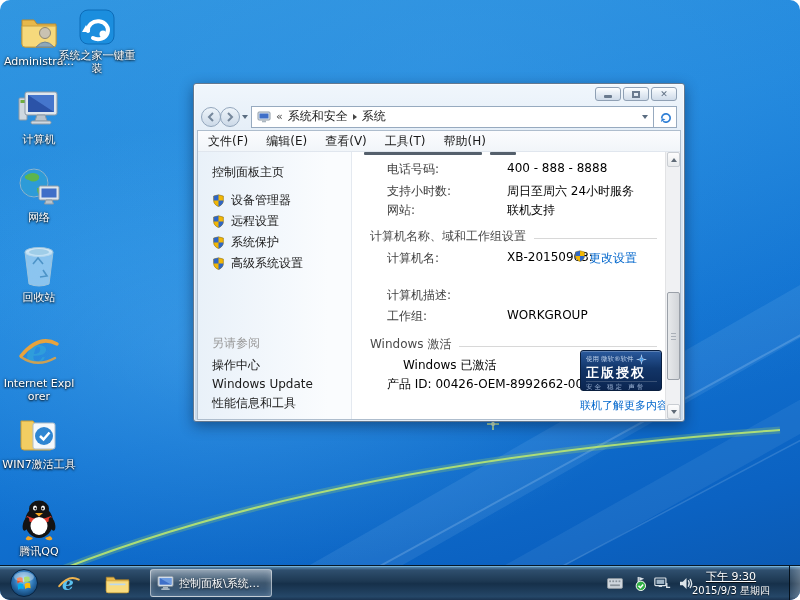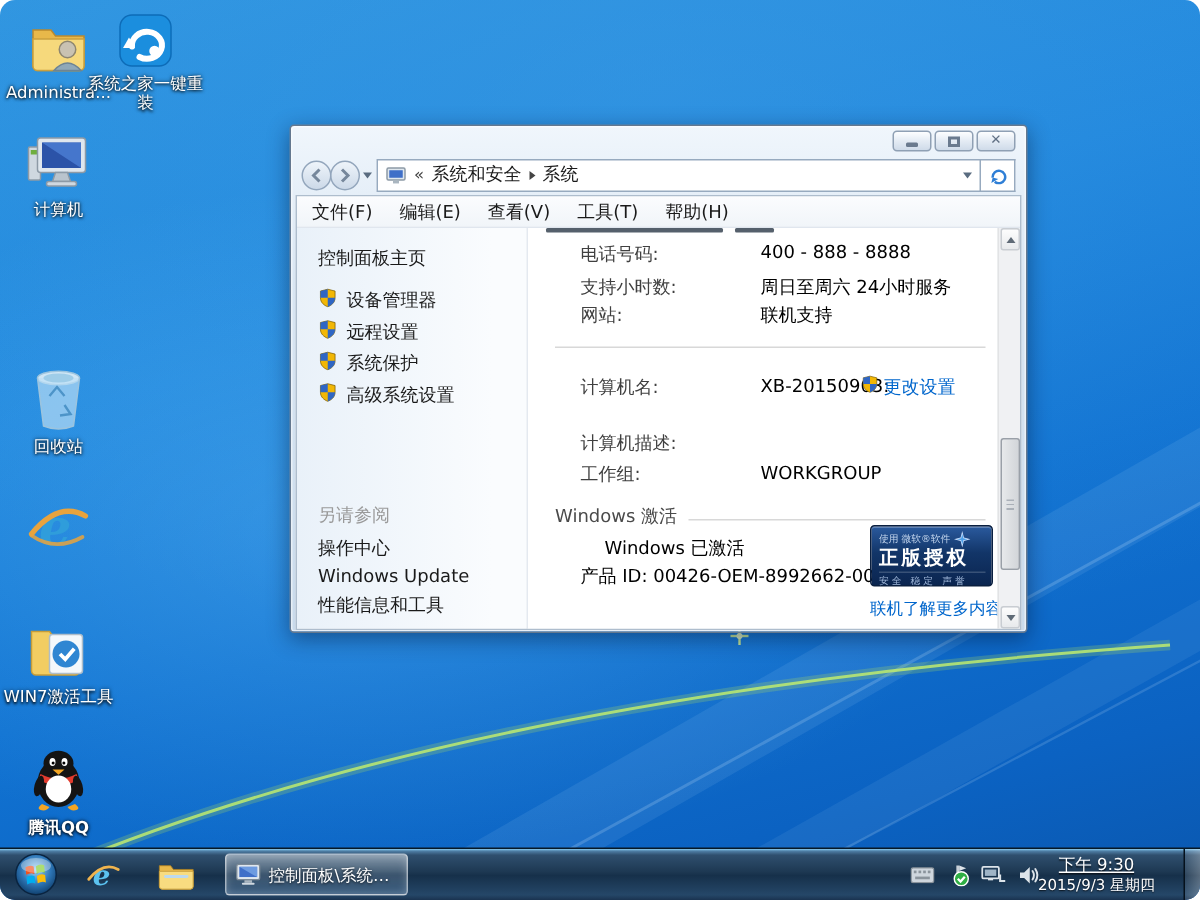--- a/index.html
+++ b/index.html
@@ -58,21 +58,21 @@
 
   .win-client { margin:0 3px 3px 3px; height:290px; background:#fff; border:1px solid #aebdcd; }
   .menubar { display:flex; gap:18px; align-items:center; height:21px; padding:0 10px;
     background:linear-gradient(#fbfcfe,#f1f5f9); border-bottom:1px solid #e0e6ee; color:#1a1a1a; }
   .menu-item { cursor:default; }
   .winbody { display:flex; height:267px; }
 
   
   .sidebar { position:relative; width:154px; background:linear-gradient(to right,#e9f1f9,#fafcfe 85%);
     border-right:1px solid #e4e9f0; font-size:12px; color:#1a1a1a; }
-  .side-item { position:absolute; left:14px; display:flex; align-items:flex-start; gap:6px; white-space:nowrap; cursor:pointer; }
+  .side-item { position:absolute; left:14px; display:flex; align-items:center; gap:6px; white-space:nowrap; cursor:pointer; }
   .side-plain { position:absolute; left:14px; white-space:nowrap; cursor:pointer; }
   .side-head { position:absolute; left:14px; color:#9a9a9a; cursor:default; }
 
   
   .content { position:relative; flex:1; background:#fff; font-size:12px; overflow:hidden; }
   .clipped-row { position:absolute; top:0; left:12px; display:flex; gap:8px; }
   .clipped-row i { display:block; height:3px; background:#55606c; border-radius:1px; }
   .row { position:absolute; left:0; right:0; height:16px; }
   .row .lbl { position:absolute; left:35px; color:#404040; white-space:nowrap; }
   .row .val { position:absolute; left:155px; color:#000; white-space:nowrap; }
@@ -167,50 +167,63 @@
       <rect x="3.5" y="14" width="5" height="3" fill="#6fae3f"></rect>
       <rect x="8" y="6" width="32" height="23" rx="2" fill="#dfe7ee" stroke="#8d9aa6"></rect>
       <rect x="11" y="9" width="26" height="17" fill="#2b53a8"></rect>
       <path d="M11 9 h26 v17 z" fill="#4f82d8" opacity=".75"></path>
       <path d="M20 29 h8 l2 6 h-12 z" fill="#b9c4cd" stroke="#8d9aa6"></path>
       <rect x="14" y="35" width="20" height="3" rx="1.5" fill="#cfd8e0" stroke="#8d9aa6"></rect>
     </svg>
     <div class="lbl">计算机</div>
   </div>
 
+  <div class="dicon" style="left:2px; top:166px;">
+    <svg class="ic" width="44" height="42" viewBox="0 0 44 42">
+      <circle cx="17" cy="17" r="14" fill="#2d9bd8" stroke="#1a6fa6"></circle>
+      <path d="M8 10 q6 -5 12 -2 q4 2 1 6 q-5 3 -9 0 q-5 -1 -4 -4z" fill="#5cb54d"></path>
+      <path d="M20 22 q7 -2 10 3 q1 4 -4 5 q-6 0 -6 -8z" fill="#5cb54d"></path>
+      <circle cx="17" cy="17" r="14" fill="none" stroke="rgba(255,255,255,.5)"></circle>
+      <rect x="22" y="20" width="20" height="14" rx="1.5" fill="#dfe7ee" stroke="#8d9aa6"></rect>
+      <rect x="24.5" y="22.5" width="15" height="9" fill="#3f6fc8"></rect>
+      <path d="M29 34 h6 l1.5 4 h-9 z" fill="#b9c4cd" stroke="#8d9aa6"></path>
+    </svg>
+    <div class="lbl">网络</div>
+  </div>
 
   <div class="dicon" style="left:2px; top:244px;">
     <svg class="ic" width="40" height="44" viewBox="0 0 40 44">
       <ellipse cx="20" cy="8" rx="14" ry="4.5" fill="#cfe6f5" stroke="#9cc4de"></ellipse>
       <path d="M6 8 L10 40 q10 4 20 0 L34 8" fill="rgba(190,225,246,.65)" stroke="#9cc4de"></path>
       <ellipse cx="20" cy="8" rx="10" ry="3" fill="#9fcde8"></ellipse>
       <path d="M14 20 l5 -6 l5 6 M24 26 l4 6 l-7 1" fill="none" stroke="#4d94c8" stroke-width="1.6"></path>
     </svg>
     <div class="lbl">回收站</div>
   </div>
 
   <div class="dicon" style="left:2px; top:330px;">
     <svg class="ic" width="44" height="44" viewBox="0 0 44 44">
       <text x="9" y="33" font-size="34" font-weight="bold" font-style="italic" fill="#2f9ddb" font-family="DejaVu Serif, serif">e</text>
       <path d="M4 26 Q22 4 40 14" fill="none" stroke="#e8a33d" stroke-width="3.5" stroke-linecap="round"></path>
       <path d="M4 27 Q20 38 38 28" fill="none" stroke="#e8a33d" stroke-width="2.5" stroke-linecap="round" opacity=".85"></path>
     </svg>
+    <div class="lbl">Internet Explorer</div>
   </div>
 
   <div class="dicon" style="left:2px; top:413px;">
     <svg class="ic" width="44" height="42" viewBox="0 0 44 42">
       <path d="M4 8 h12 l3 4 h17 v22 a3 3 0 0 1 -3 3 H7 a3 3 0 0 1 -3 -3 Z" fill="#f2cd62" stroke="#c79d38"></path>
       <rect x="16" y="10" width="22" height="26" rx="2" fill="#f4f8fb" stroke="#aebdc9"></rect>
       <circle cx="27" cy="23" r="9" fill="#2f86d2"></circle>
       <path d="M23 23 l3.5 3.5 l6 -7" fill="none" stroke="#fff" stroke-width="2.5"></path>
     </svg>
     <div class="lbl">WIN7激活工具</div>
   </div>
 
-  <div class="dicon" style="left:2px; top:498px;font-weight:bold;">
+  <div class="dicon" style="left:2px; top:498px;">
     <svg class="ic" width="42" height="44" viewBox="0 0 42 44">
       <ellipse cx="21" cy="24" rx="14" ry="16" fill="#141414"></ellipse>
       <ellipse cx="21" cy="11" rx="10" ry="8.5" fill="#141414"></ellipse>
       <ellipse cx="17" cy="10" rx="2" ry="2.6" fill="#fff"></ellipse>
       <ellipse cx="25" cy="10" rx="2" ry="2.6" fill="#fff"></ellipse>
       <circle cx="17.4" cy="10.6" r="1" fill="#000"></circle>
       <circle cx="24.6" cy="10.6" r="1" fill="#000"></circle>
       <path d="M17 15 h8 l-4 3.5 z" fill="#f5a623"></path>
       <path d="M9 18 q12 6 24 0 l1.5 4 q-13 7 -27 0 z" fill="#e23b2e"></path>
       <ellipse cx="21" cy="28" rx="8.5" ry="9" fill="#fff"></ellipse>
@@ -336,20 +349,21 @@
           <div class="row" style="top:31px">
             <span class="lbl">支持小时数:</span>
             <span class="val">周日至周六  24小时服务</span>
           </div>
           <div class="row" style="top:50px">
             <span class="lbl">网站:</span>
             <span class="val link">联机支持</span>
           </div>
 
           <div class="sec-head" style="top:76px">
+            <span>计算机名称、域和工作组设置</span>
             <span class="hline"></span>
           </div>
 
           <div class="row" style="top:98px">
             <span class="lbl">计算机名:</span>
             <span class="val">XB-20150903:</span>
             <span class="action">
               <svg width="12" height="12" viewBox="0 0 16 16">
                 <path d="M8 1 L14 2.5 V8 C14 12 11 14.3 8 15.4 C5 14.3 2 12 2 8 V2.5 Z" fill="#f2b705" stroke="#7a5c00" stroke-width=".6"></path>
                 <path d="M8 1 L2 2.5 V8 H8 Z" fill="#2f66c4"></path>

